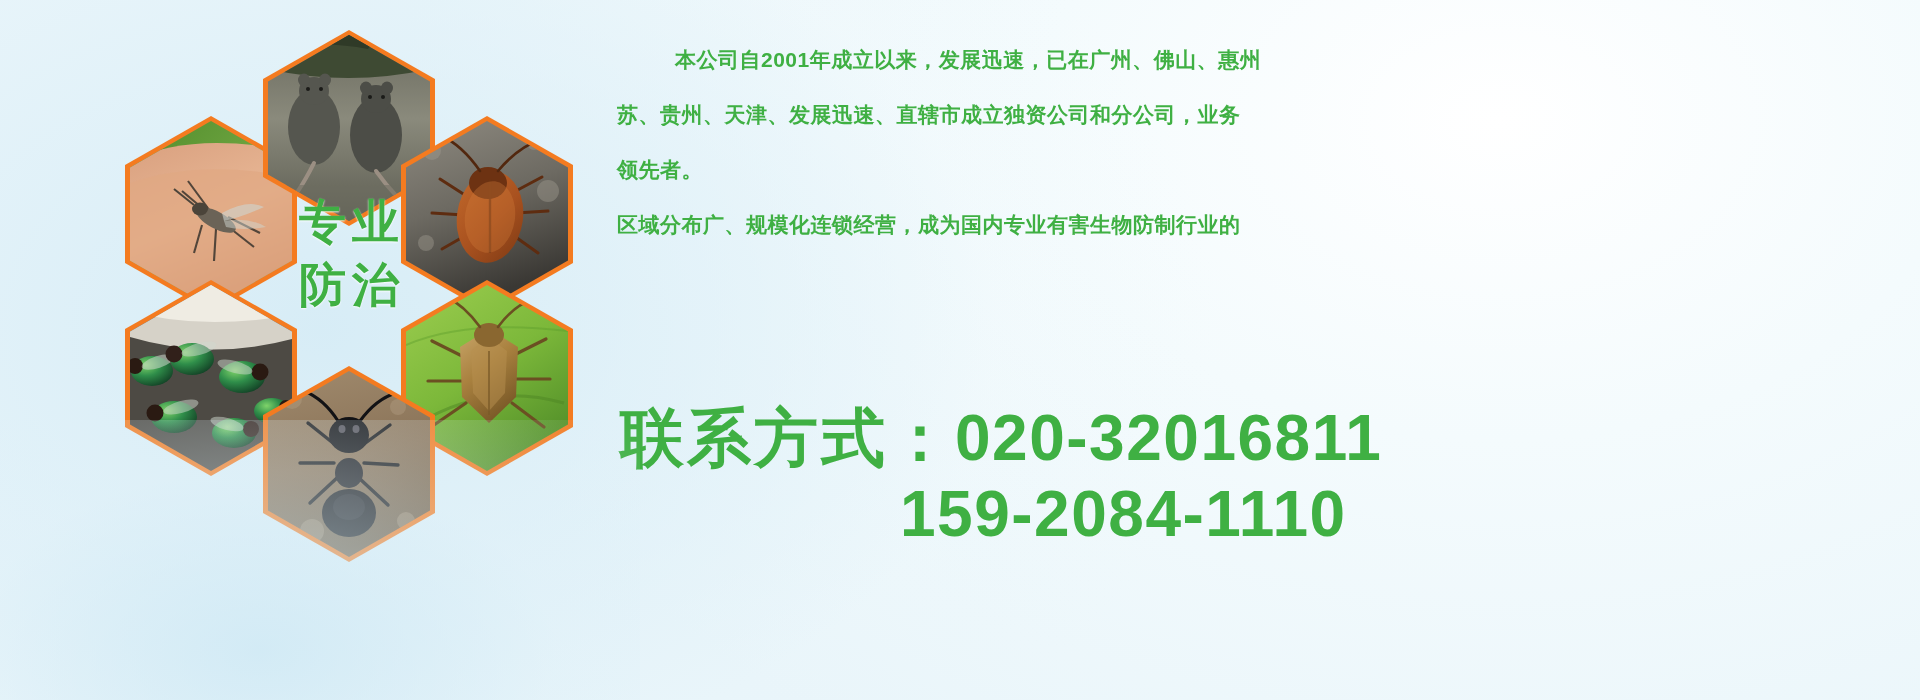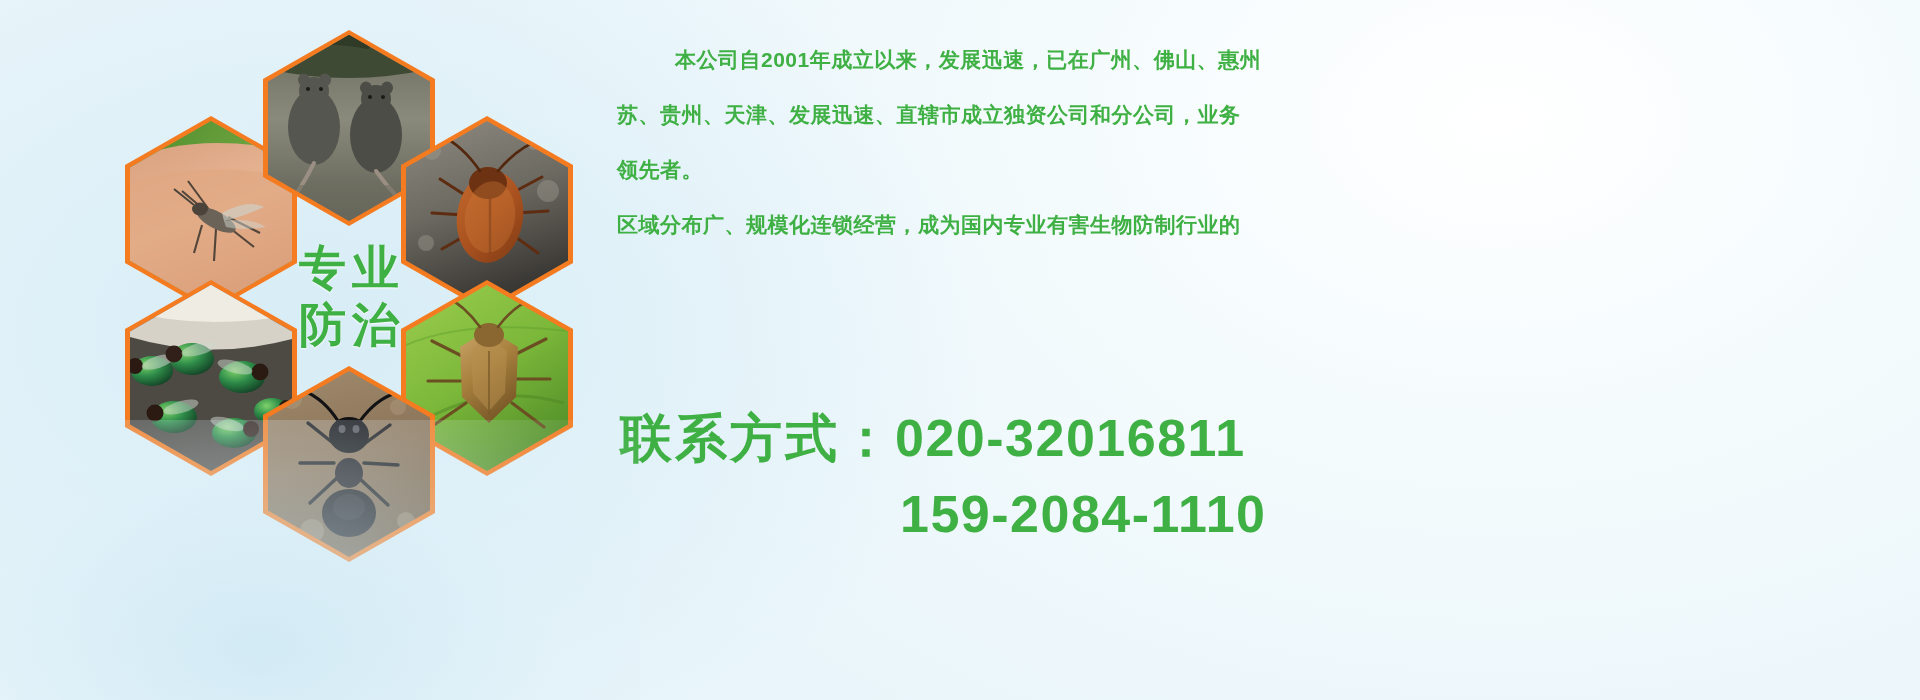--- a/index.html
+++ b/index.html
@@ -78,33 +78,32 @@
 
   #hex-center {
     position: absolute;
     left: 168px;
     top: 190px;
     width: 172px;
     height: 196px;
     display: flex;
     flex-direction: column;
     align-items: center;
-    justify-content: center;
     line-height: 1.02;
   }
   .hex-center-line {
     color: #3fb043;
     font-size: 47px;
     font-weight: bold;
     letter-spacing: 6px;
     text-indent: 6px;
     text-shadow: 0 1px 2px rgba(255,255,255,0.9);
     white-space: nowrap;
   }
-  .hex-center-line + .hex-center-line { margin-top: 9px; }
+  .hex-center-line + .hex-center-line { margin-top: 15px; }
 
   
   #copy-block {
     position: absolute;
     left: 617px;
     top: 32px;
     width: 1290px;
   }
   #intro-paragraph {
     color: #3fb043;
@@ -117,21 +116,21 @@
   #intro-paragraph .para-line.first { text-indent: 58px; }
 
   #contact-block {
     position: absolute;
     left: 620px;
     top: 400px;
     width: 1000px;
     color: #3fb043;
   }
   .contact-line {
-    font-size: 52px;
+    font-size: 64px;
     font-weight: bold;
     letter-spacing: 1.5px;
     line-height: 76px;
     white-space: nowrap;
   }
   .contact-line.second { padding-left: 280px; }
   .contact-label { letter-spacing: 3px; }
 </style>
 </head>
 <body>

